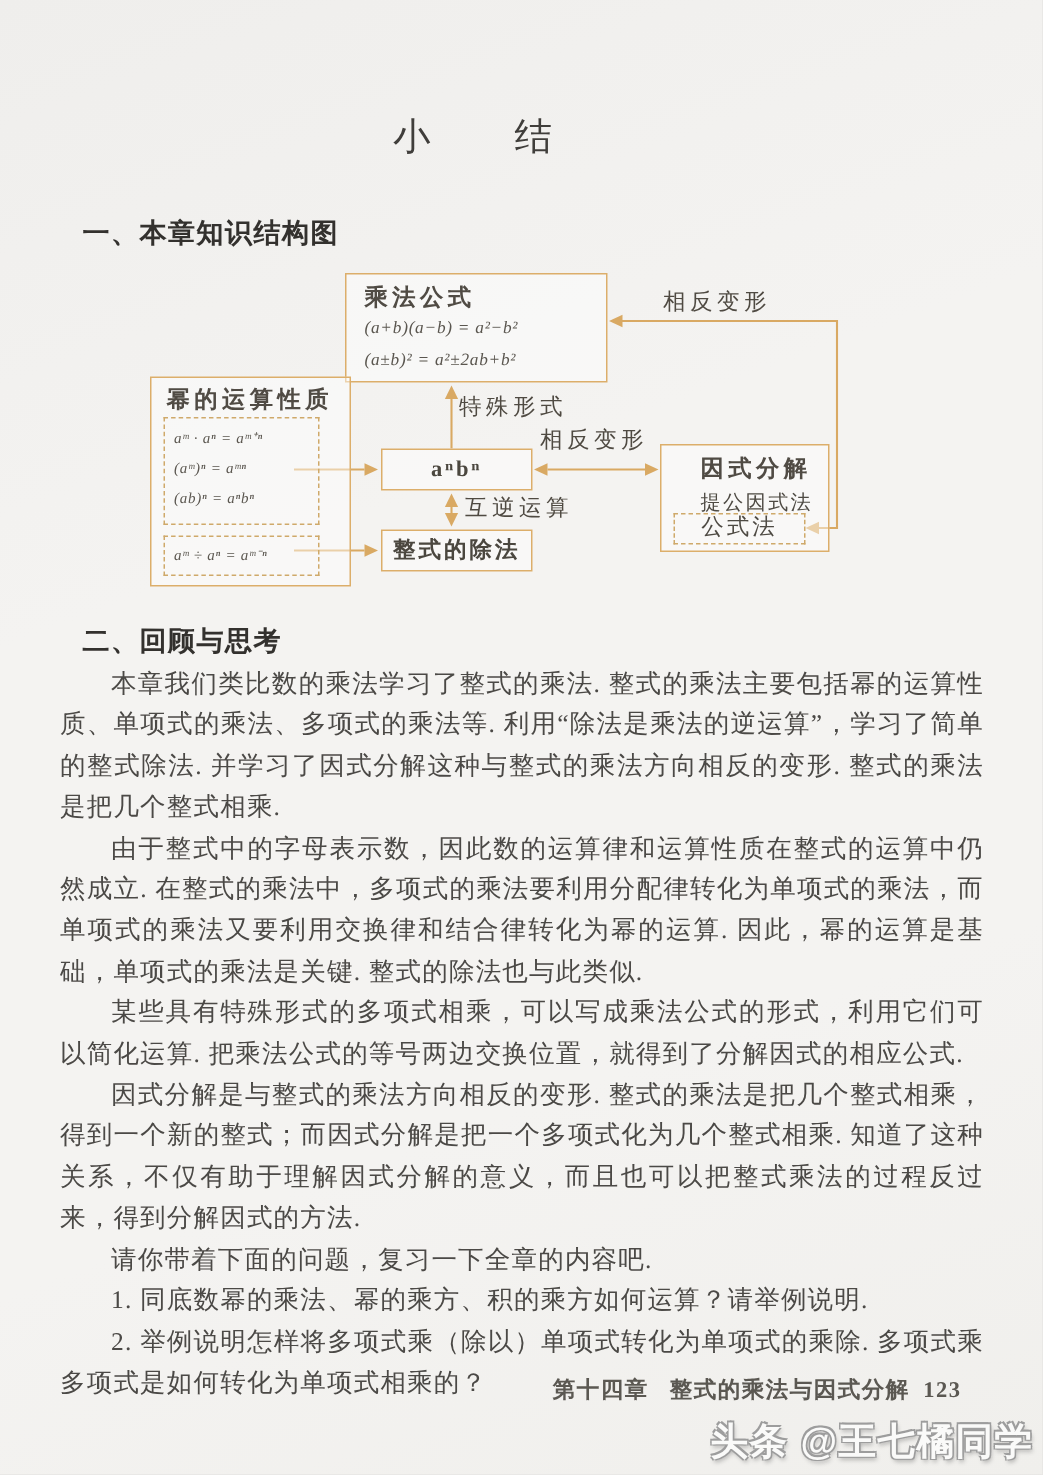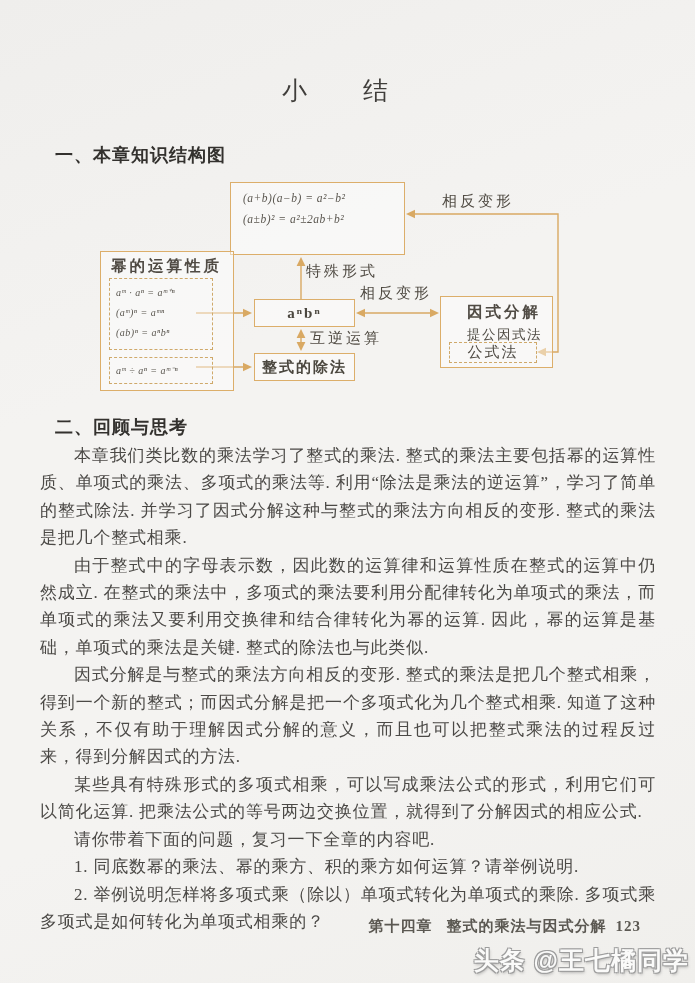--- a/index.html
+++ b/index.html
@@ -7,21 +7,20 @@
     position:relative;width:695px;height:983px;overflow:hidden;
     background:linear-gradient(160deg,#efeeec 0%,#f4f3f1 35%,#f4f3f1 70%,#f0efec 100%);
     font-family:"Liberation Serif",serif;
   }
   h1,h2,p{margin:0;padding:0;}
 
   .page-title{
     position:absolute;left:0;top:74px;width:632px;text-align:center;
     font-size:25px;font-weight:500;color:#403e3b;letter-spacing:2px;
     font-family:"Liberation Serif",serif;
-    padding-left:20px;
   }
   .section-heading{
     position:absolute;left:55px;
     font-family:"Liberation Sans",sans-serif;font-weight:700;
     font-size:18px;color:#33312e;letter-spacing:1px;
   }
   .s1{top:143px;}
   .s2{top:415px;}
 
   
@@ -130,20 +129,21 @@
         <path d="M196 313 H243"></path>
         <polygon points="252,313 243,308.8 243,317.2"></polygon>
       </g>
       <g>
         <path d="M196 367 H243"></path>
         <polygon points="252,367 243,362.8 243,371.2"></polygon>
       </g>
     </svg>
 
     <div class="dbox box-mult">
+      <div class="dbox-title">乘法公式</div>
       <div class="formula">(a+b)(a−b) = a²−b²</div>
       <div class="formula">(a±b)² = a²±2ab+b²</div>
     </div>
 
     <div class="dbox box-power">
       <div class="dbox-title">幂的运算性质</div>
       <div class="dashed power-group1">
         <div class="formula">aᵐ · aⁿ = aᵐ⁺ⁿ</div>
         <div class="formula">(aᵐ)ⁿ = aᵐⁿ</div>
         <div class="formula">(ab)ⁿ = aⁿbⁿ</div>
@@ -167,22 +167,22 @@
     <div class="dlabel lab-special">特殊形式</div>
     <div class="dlabel lab-opp-mid">相反变形</div>
     <div class="dlabel lab-inverse">互逆运算</div>
   </div>
 
   <h2 class="section-heading s2">二、回顾与思考</h2>
 
   <div class="review">
     <p>本章我们类比数的乘法学习了整式的乘法. 整式的乘法主要包括幂的运算性质、单项式的乘法、多项式的乘法等. 利用“除法是乘法的逆运算”，学习了简单的整式除法. 并学习了因式分解这种与整式的乘法方向相反的变形. 整式的乘法是把几个整式相乘.</p>
     <p>由于整式中的字母表示数，因此数的运算律和运算性质在整式的运算中仍然成立. 在整式的乘法中，多项式的乘法要利用分配律转化为单项式的乘法，而单项式的乘法又要利用交换律和结合律转化为幂的运算. 因此，幂的运算是基础，单项式的乘法是关键. 整式的除法也与此类似.</p>
+    <p>某些具有特殊形式的多项式相乘，可以写成乘法公式的形式，利用它们可以简化运算. 把乘法公式的等号两边交换位置，就得到了分解因式的相应公式.</p>
     <p>因式分解是与整式的乘法方向相反的变形. 整式的乘法是把几个整式相乘，得到一个新的整式；而因式分解是把一个多项式化为几个整式相乘. 知道了这种关系，不仅有助于理解因式分解的意义，而且也可以把整式乘法的过程反过来，得到分解因式的方法.</p>
-    <p>某些具有特殊形式的多项式相乘，可以写成乘法公式的形式，利用它们可以简化运算. 把乘法公式的等号两边交换位置，就得到了分解因式的相应公式.</p>
     <p>请你带着下面的问题，复习一下全章的内容吧.</p>
     <p>1. 同底数幂的乘法、幂的乘方、积的乘方如何运算？请举例说明.</p>
     <p>2. 举例说明怎样将多项式乘（除以）单项式转化为单项式的乘除. 多项式乘多项式是如何转化为单项式相乘的？</p>
   </div>
 
   <div class="footer">
     <span class="footer-chapter">第十四章</span><span class="footer-title">整式的乘法与因式分解</span><span class="footer-page">123</span>
   </div>
 
   <div class="watermark">头条 @王七橘同学</div>

